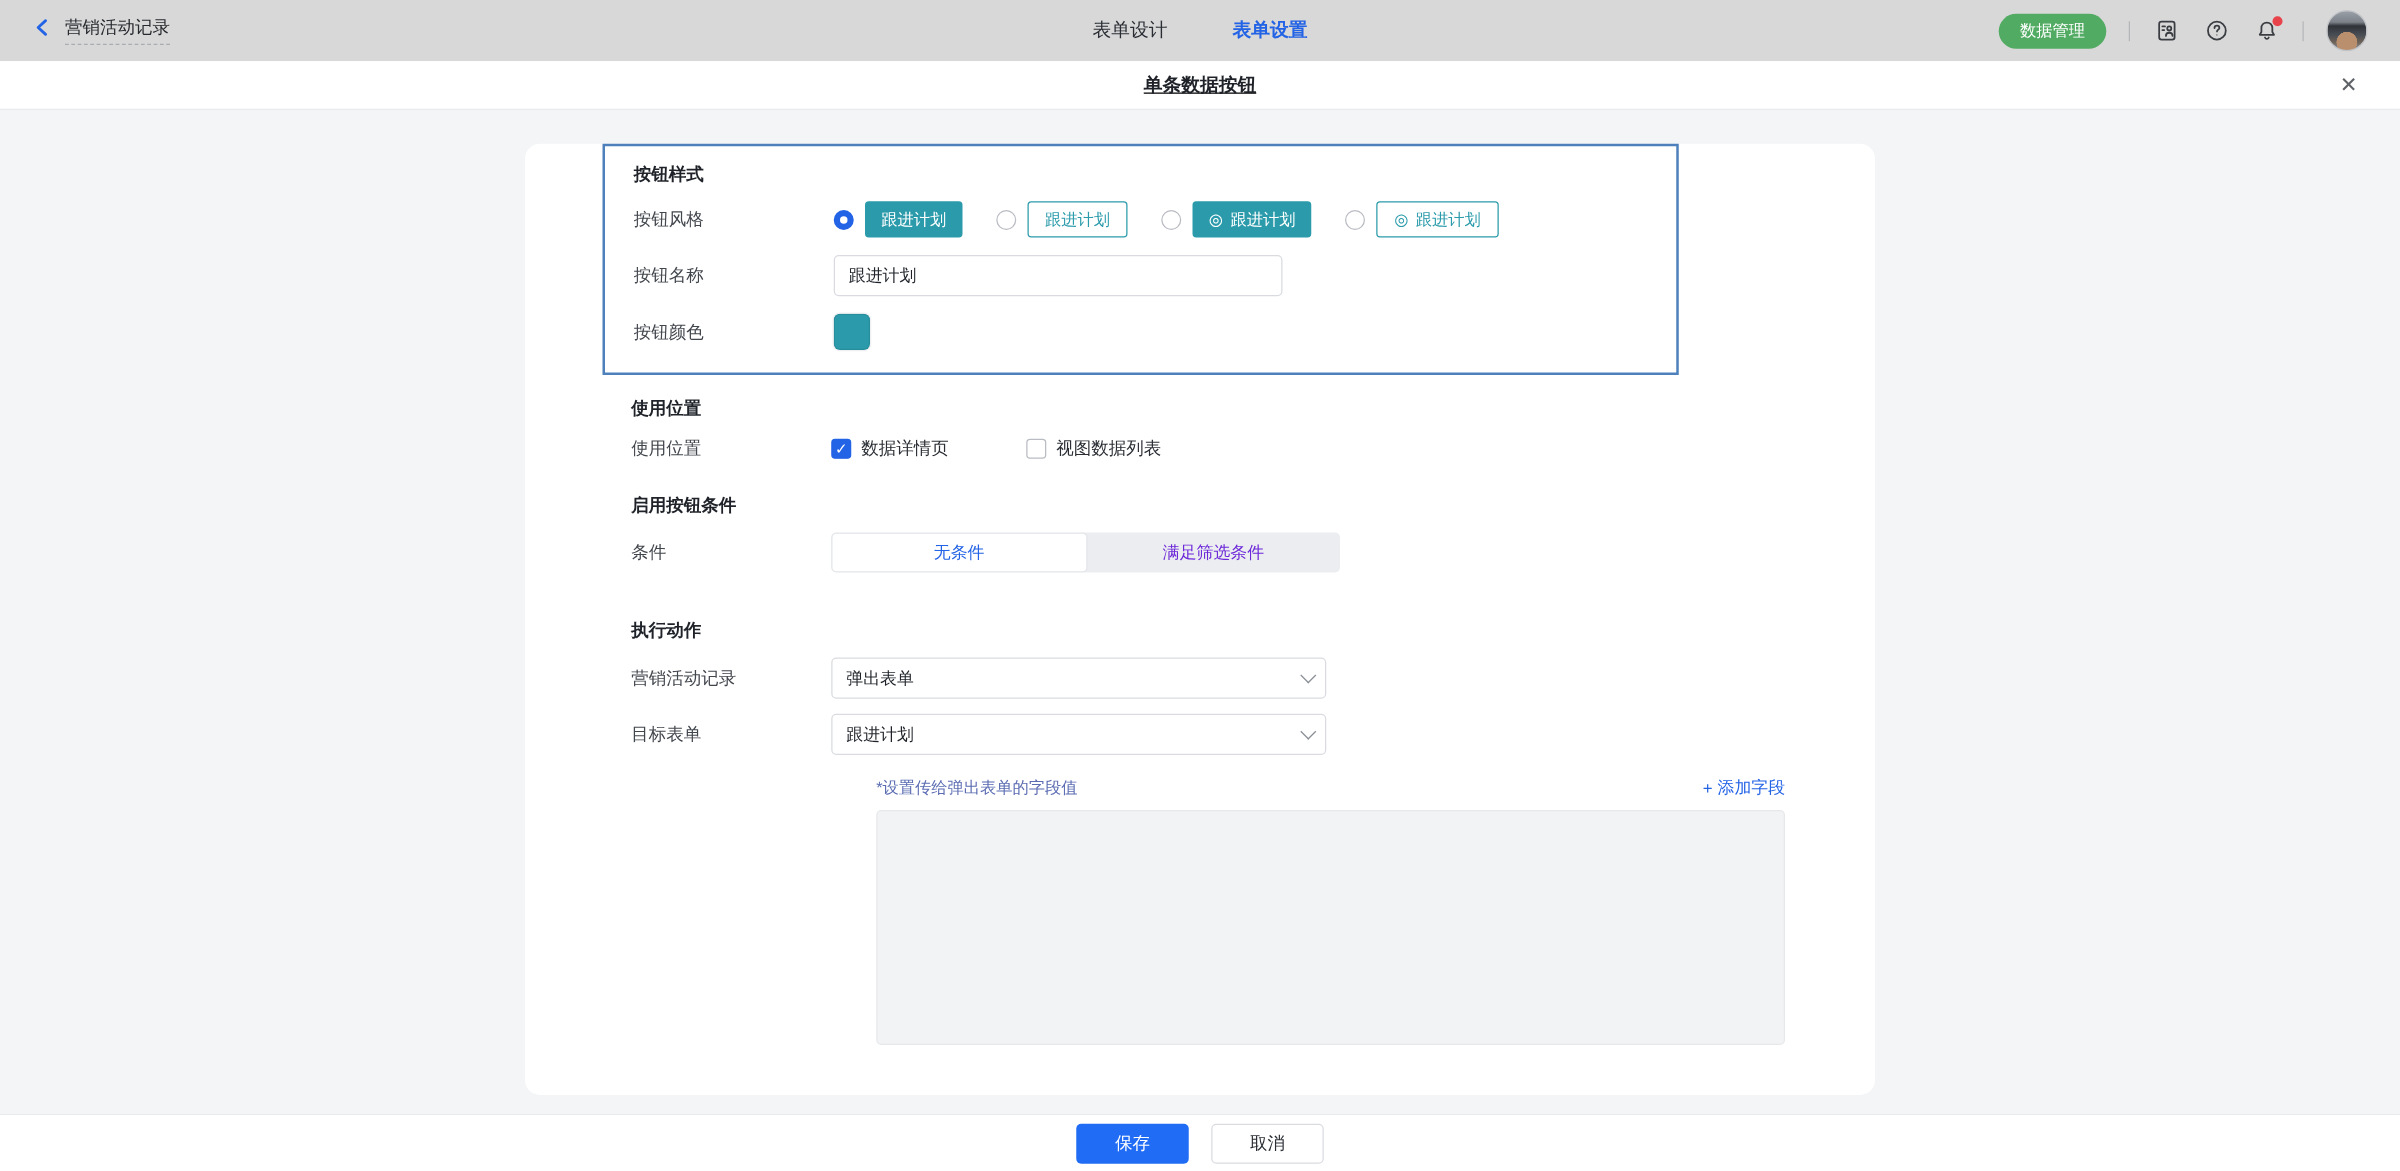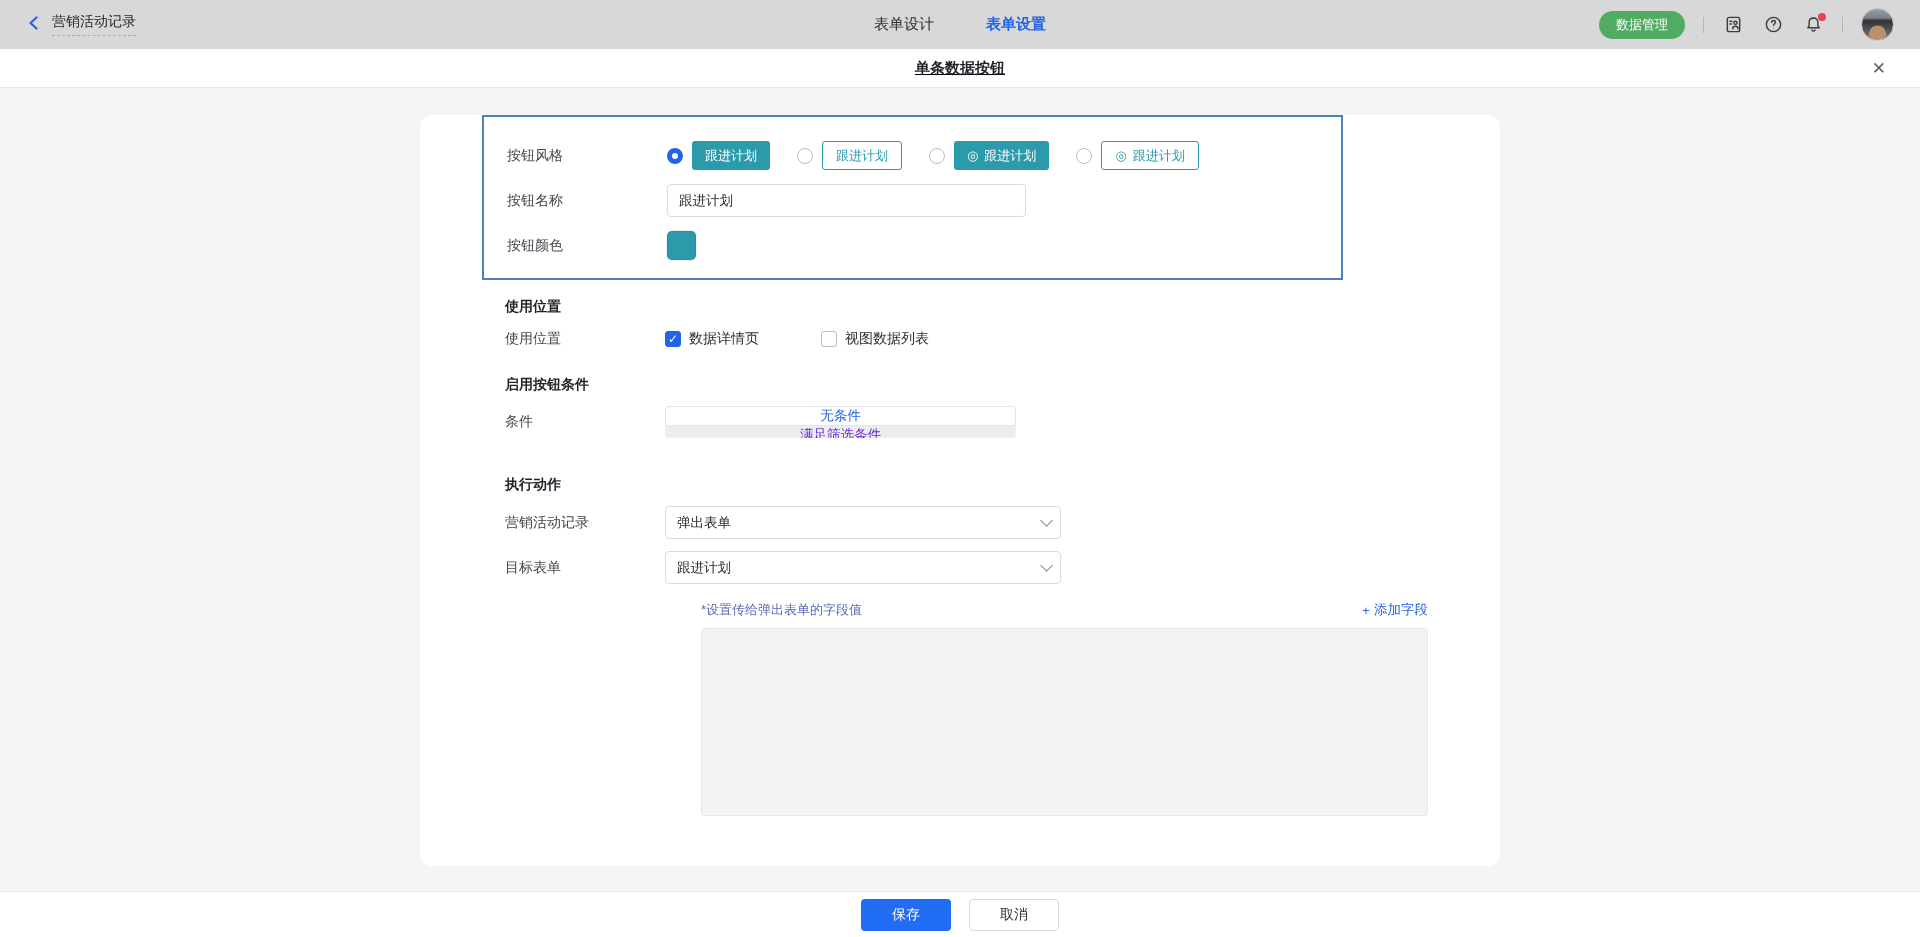--- a/index.html
+++ b/index.html
@@ -76,22 +76,22 @@
   
   .checkbox-group { display:flex; align-items:center; gap:62px; }
   .checkbox-item { display:flex; align-items:center; gap:8px; cursor:pointer; }
   .checkbox { width:16px; height:16px; border-radius:3px; border:1px solid #b9bcc2;
     background:#fff; display:flex; align-items:center; justify-content:center;
     font-size:12px; color:#fff; }
   .checkbox.checked { background:#2363e6; border-color:#2363e6; }
   .checkbox-label { font-size:14px; color:#2a2e34; }
 
   
-  .segmented { width:351px; height:32px; background:#ebedf0; border-radius:4px;
-    display:flex; overflow:hidden;flex-direction:column; }
+  .segmented { width:407px; height:32px; background:#ebedf0; border-radius:4px;
+    display:flex; overflow:hidden; }
   .segment { flex:1; display:flex; align-items:center; justify-content:center;
     font-size:13.5px; color:#6d28d9; cursor:pointer; }
   .segment.selected { background:#fff; color:#2363e6; border:1px solid #e3e5e8;
     border-radius:4px; }
 
   
   .select { width:396px; height:33px; border:1px solid #d9dbe0; border-radius:4px;
     background:#fff; display:flex; align-items:center; justify-content:space-between;
     padding:0 11px; font-size:13.5px; color:#1f2329; cursor:pointer; }
   .chevron { width:9px; height:9px; border-right:1.5px solid #8a8e96;
@@ -170,20 +170,21 @@
 <div class="modal-header">
   <span class="modal-title">单条数据按钮</span>
   <span class="close-btn">✕</span>
 </div>
 
 <div class="content">
   <div class="card">
 
     <div class="hl-box">
       <div class="pad-inner">
+        <div class="section-heading">按钮样式</div>
 
         <div class="form-row mt12">
           <span class="row-label">按钮风格</span>
           <div class="style-group">
 
             <div class="style-option">
               <span class="radio checked"></span>
               <span class="btn-preview solid">
                 <span>跟进计划</span>
               </span>

